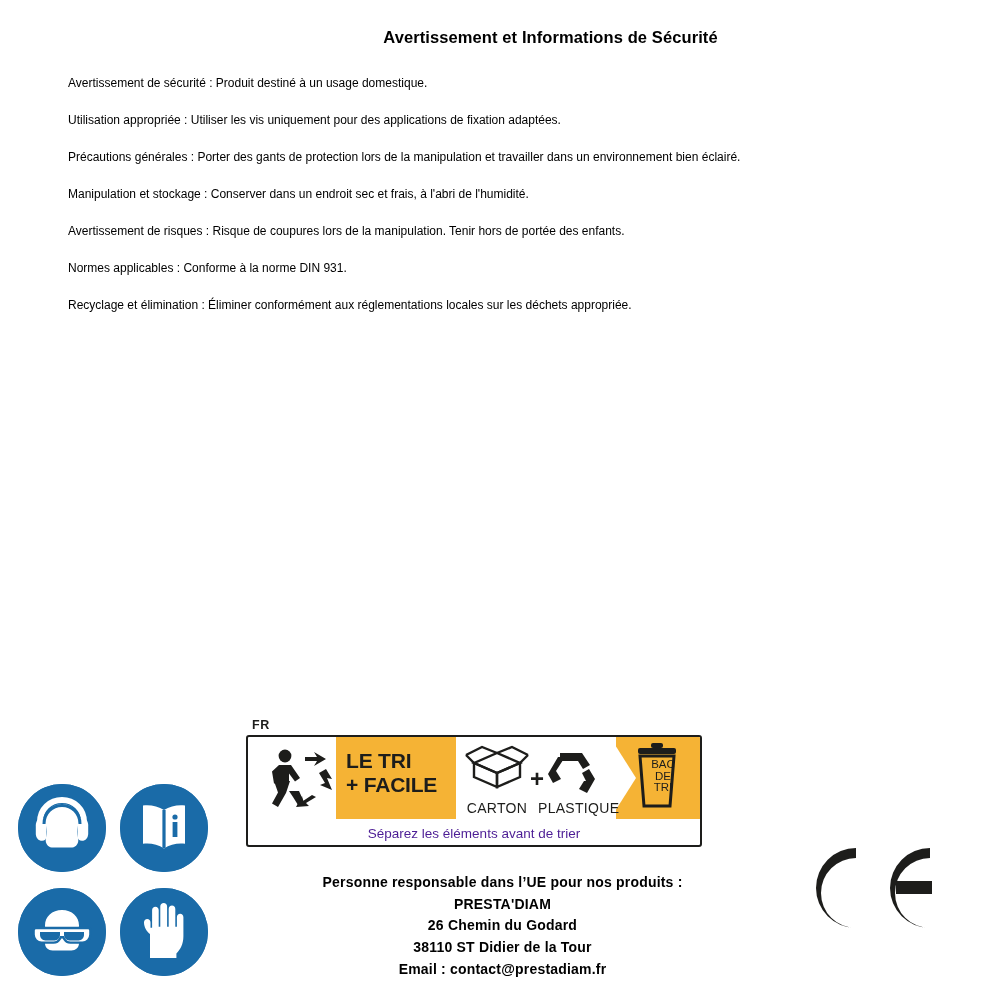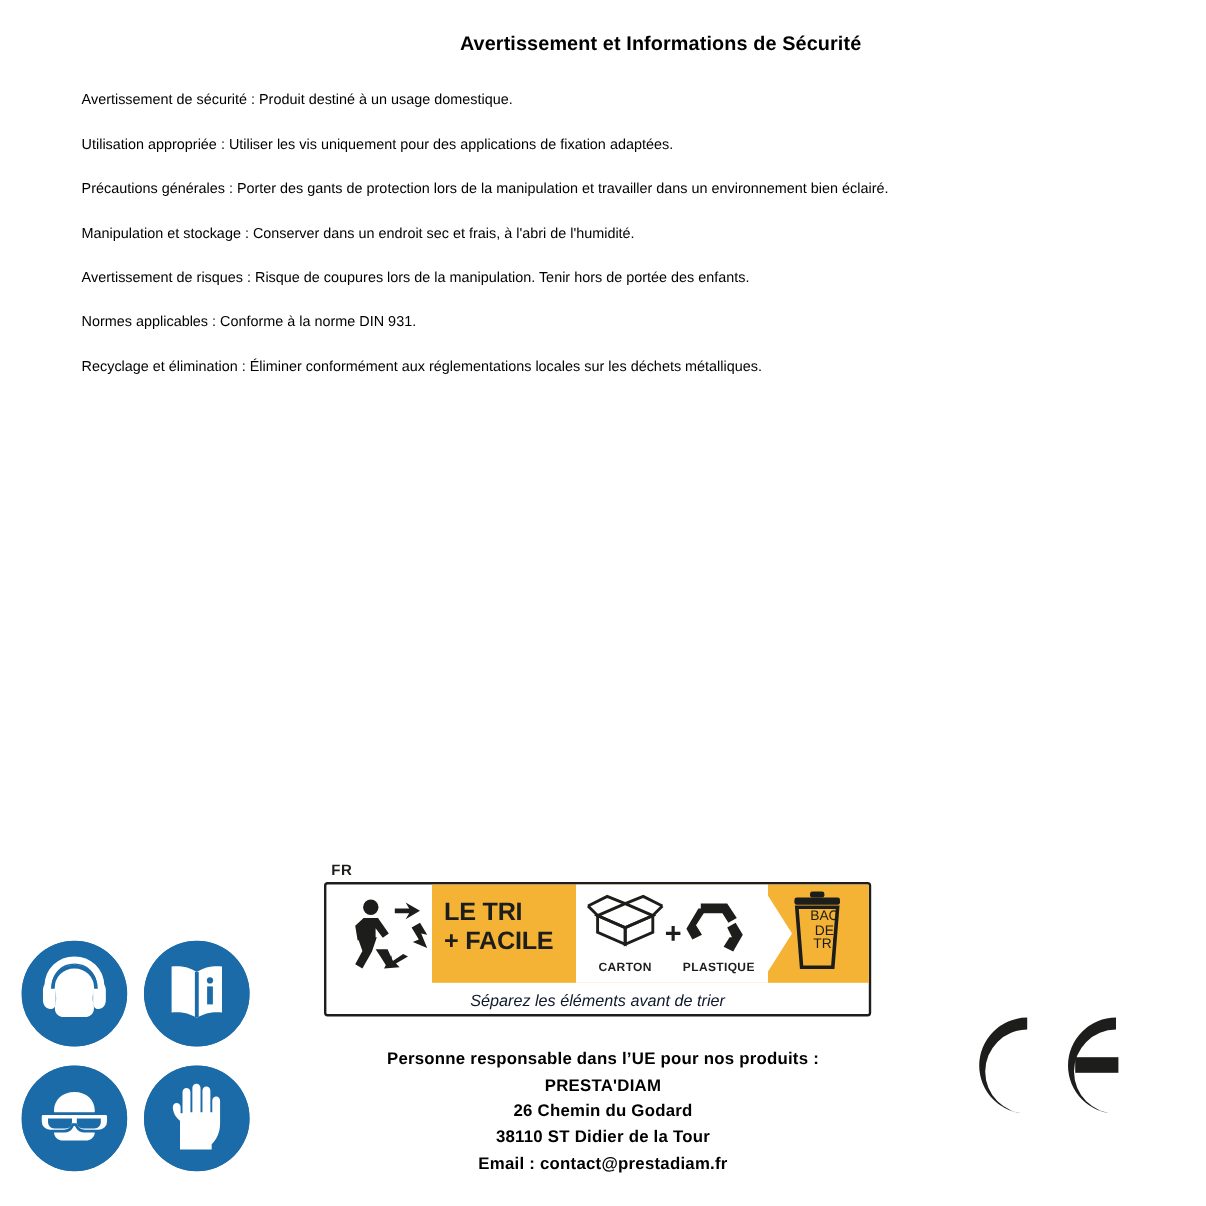--- a/index.html
+++ b/index.html
@@ -61,21 +61,21 @@
   }
   .picto.p1 { left: 0;    top: 0; }
   .picto.p2 { left: 102px; top: 0; }
   .picto.p3 { left: 0;    top: 104px; }
   .picto.p4 { left: 102px; top: 104px; }
   .picto svg { display: block; }
 
   
   .tri-label {
     position: absolute;
-    left: 270px;
+    left: 246px;
     top: 718px;
     width: 458px;
     height: 132px;
   }
   .tri-fr {
     position: absolute;
     left: 6px;
     top: 0px;
     font-size: 12.5px;
     font-weight: bold;
@@ -139,22 +139,22 @@
   }
   .tri-carton, .tri-plastique {
     position: absolute;
     top: 6px;
     width: 74px;
     text-align: center;
   }
   .tri-carton { left: 212px; }
   .tri-plastique { left: 290px; }
   .tri-item-label {
-    font-size: 10px;
-    font-weight: bold;
+    font-size: 14px;
+    font-weight: normal;
     letter-spacing: 0.3px;
     color: #1d1d1b;
     margin-top: 1px;
   }
   .tri-plus {
     position: absolute;
     left: 282px;
     top: 28px;
     font-size: 24px;
     font-weight: bold;
@@ -181,22 +181,21 @@
   .tri-bottom {
     position: absolute;
     left: 0;
     top: 82px;
     width: 100%;
     height: 28px;
     display: flex;
     align-items: center;
     justify-content: center;
     font-size: 13.5px;
-    font-style: italic;
-    color: #0f172a;
+    color: #4c1d95;
   }
 
   
   .address {
     position: absolute;
     left: 0;
     top: 872px;
     width: 1005px;
     text-align: center;
     font-size: 14px;
@@ -221,21 +220,21 @@
 
   <div class="doc-title">Avertissement et Informations de Sécurité</div>
 
   <div class="body-block">
     <div class="para">Avertissement de sécurité : Produit destiné à un usage domestique.</div>
     <div class="para">Utilisation appropriée : Utiliser les vis uniquement pour des applications de fixation adaptées.</div>
     <div class="para">Précautions générales : Porter des gants de protection lors de la manipulation et travailler dans un environnement bien éclairé.</div>
     <div class="para">Manipulation et stockage : Conserver dans un endroit sec et frais, à l'abri de l'humidité.</div>
     <div class="para">Avertissement de risques : Risque de coupures lors de la manipulation. Tenir hors de portée des enfants.</div>
     <div class="para">Normes applicables : Conforme à la norme DIN 931.</div>
-    <div class="para">Recyclage et élimination : Éliminer conformément aux réglementations locales sur les déchets métalliques.</div>
+    <div class="para">Recyclage et élimination : Éliminer conformément aux réglementations locales sur les déchets appropriée.</div>
   </div>
 
   <div class="picto-grid">
 
     <div class="picto p1">
       <svg width="88" height="88" viewBox="0 0 88 88" aria-hidden="true">
         <circle cx="44" cy="44" r="44" fill="#1a6ba8"></circle>
 
         <path d="M44 20c-9.5 0-16.5 7-16.5 16.2 0 5 1.3 8 1.3 11.6 0 3.4-1.1 5.6-1.1 8.4 0 4.6 3.4 7.4 7.6 7.4h17.4c4.2 0 7.6-2.8 7.6-7.4 0-2.8-1.1-5-1.1-8.4 0-3.6 1.3-6.6 1.3-11.6C60.5 27 53.5 20 44 20z" fill="#ffffff"></path>
 

